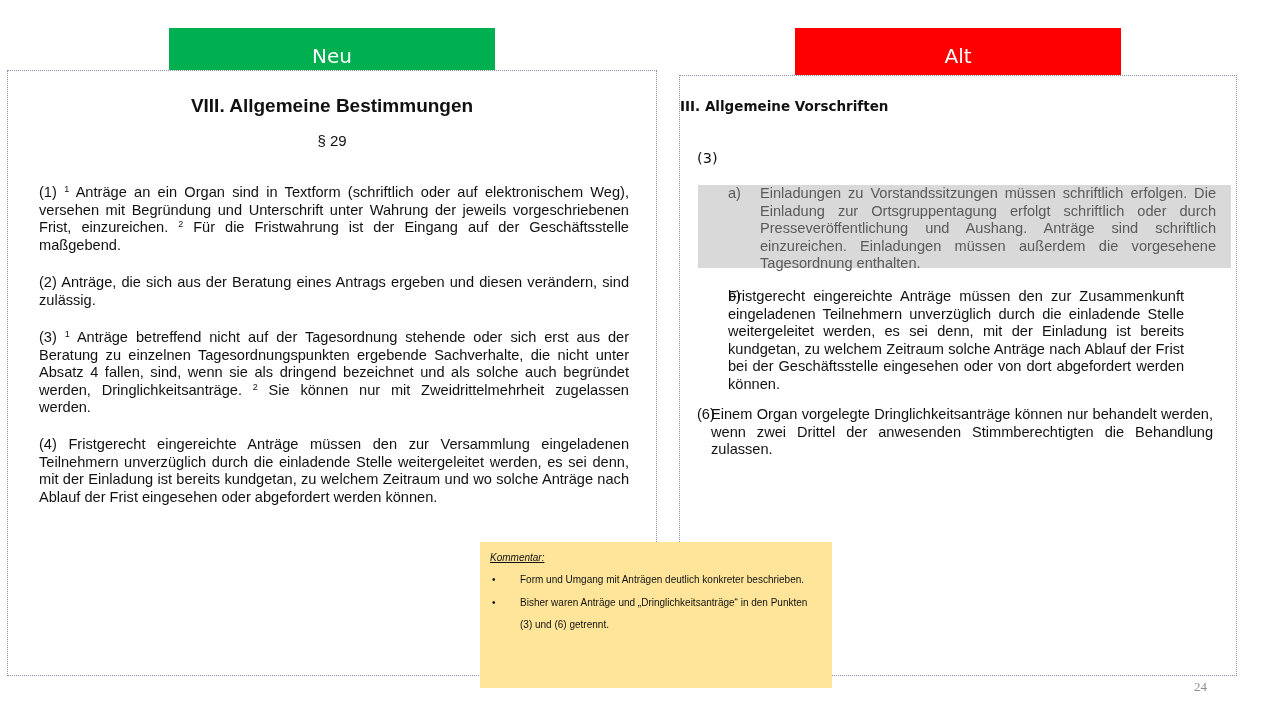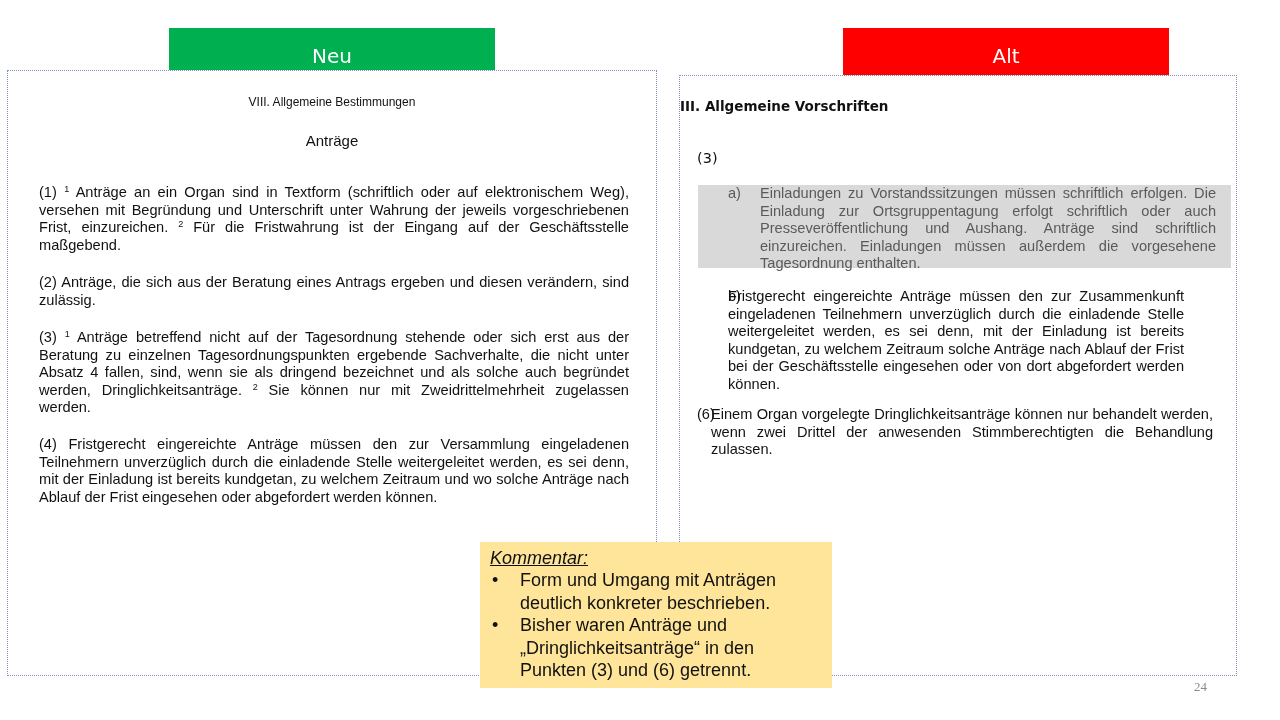--- a/index.html
+++ b/index.html
@@ -8,33 +8,33 @@
     background: #ffffff;
     font-family: "Liberation Sans", sans-serif;
     color: #111;
   }
   .label-bar {
     position: absolute; height: 55px; color: #ffffff;
     font-family: "DejaVu Sans", sans-serif; font-size: 20px;
     display: flex; align-items: center; justify-content: center;
   }
   #neu-bar { left: 169px; top: 28px; width: 326px; background: #00b050; }
-  #alt-bar { left: 795px; top: 28px; width: 326px; background: #ff0000; margin-left: 48px; }
+  #alt-bar { left: 795px; top: 28px; width: 326px; background: #ff0000; }
 
   .doc-box {
     position: absolute; box-sizing: border-box;
     border: 1px dotted #7f8fb5; background: #ffffff;
   }
   #new-box { left: 7px; top: 70px; width: 650px; height: 606px; }
   #old-box { left: 679px; top: 75px; width: 558px; height: 601px; }
 
   
   .new-heading {
     position: absolute; left: 0; width: 100%; top: 24px;
-    text-align: center; font-weight: normal; font-size: 12px;
+    text-align: center; font-weight: bold; font-size: 19px;
   }
   .new-para-num {
     position: absolute; left: 0; width: 100%; top: 61px;
     text-align: center; font-size: 15px; line-height: 18px;
   }
   .new-para {
     position: absolute; left: 31px; width: 590px;
     font-size: 14.6px; line-height: 17.6px; text-align: justify;
   }
   .new-para sup { font-size: 9px; vertical-align: 5px; line-height: 0; }
@@ -60,21 +60,21 @@
   #old-a .body { margin-left: 62px; width: 456px; }
   #old-b { left: 48px; top: 212px; width: 490px; }
   #old-b .body { width: 456px; }
   #old-6 { left: 17px; top: 330px; width: 532px; }
   #old-6 .body { margin-left: 14px; width: 502px; }
 
   
   #comment-box {
     position: absolute; left: 480px; top: 542px; width: 352px; height: 146px;
     background: #ffe599; box-sizing: border-box; padding: 5px 10px;
-    font-family: "Liberation Sans", sans-serif; font-size: 18px; line-height: 22.4px;
+    font-family: "Liberation Sans", sans-serif; font-size: 10px; line-height: 22.4px;
     color: #111;
   }
   #comment-title { font-style: italic; text-decoration: underline; }
   .c-item { position: relative; padding-left: 30px; }
   .c-item .bullet { position: absolute; left: 2px; top: 0; }
 
   #page-number {
     position: absolute; left: 1166px; top: 679px; font-size: 13px; color: #8c8c8c;
     font-family: Liberation Serif, serif;
     margin-left: 28px;
@@ -86,21 +86,21 @@
 <div id="neu-bar" class="label-bar">
   <span>Neu</span>
 </div>
 <div id="alt-bar" class="label-bar">
   <span>Alt</span>
 </div>
 
 <div id="new-box" class="doc-box">
   <div class="new-heading">VIII. Allgemeine Bestimmungen</div>
   <div class="new-para-num">
-    <div>Anträge</div>
+    <div>§ 29</div>
   </div>
 
   <div class="new-para" style="top:113px;">
     <span>(1)</span>
     <sup>1</sup>
     <span>Anträge an ein Organ sind in Textform (schriftlich oder auf elektronischem Weg), versehen mit Begründung und Unterschrift unter Wahrung der jeweils vorgeschriebenen Frist, einzureichen.</span>
     <sup>2</sup>
     <span>Für die Fristwahrung ist der Eingang auf der Geschäftsstelle maßgebend.</span>
   </div>
 
@@ -122,21 +122,21 @@
     <span>Fristgerecht eingereichte Anträge müssen den zur Versammlung eingeladenen Teilnehmern unverzüglich durch die einladende Stelle weitergeleitet werden, es sei denn, mit der Einladung ist bereits kundgetan, zu welchem Zeitraum und wo solche Anträge nach Ablauf der Frist eingesehen oder abgefordert werden können.</span>
   </div>
 </div>
 
 <div id="old-box" class="doc-box">
   <div class="old-heading">III. Allgemeine Vorschriften</div>
   <div class="old-num3">(3)</div>
 
   <div id="old-a" class="old-item">
     <span class="marker">a)</span>
-    <div class="body">Einladungen zu Vorstandssitzungen müssen schriftlich erfolgen. Die Einladung zur Ortsgruppentagung erfolgt schriftlich oder auch Presseveröffentlichung und Aushang. Anträge sind schriftlich einzureichen. Einladungen müssen außerdem die vorgesehene Tagesordnung enthalten.</div>
+    <div class="body">Einladungen zu Vorstandssitzungen müssen schriftlich erfolgen. Die Einladung zur Ortsgruppentagung erfolgt schriftlich oder durch Presseveröffentlichung und Aushang. Anträge sind schriftlich einzureichen. Einladungen müssen außerdem die vorgesehene Tagesordnung enthalten.</div>
   </div>
 
   <div id="old-b" class="old-item">
     <span class="marker">b)</span>
     <div class="body">Fristgerecht eingereichte Anträge müssen den zur Zusammenkunft eingeladenen Teilnehmern unverzüglich durch die einladende Stelle weitergeleitet werden, es sei denn, mit der Einladung ist bereits kundgetan, zu welchem Zeitraum solche Anträge nach Ablauf der Frist bei der Geschäftsstelle eingesehen oder von dort abgefordert werden können.</div>
   </div>
 
   <div id="old-6" class="old-item">
     <span class="marker">(6)</span>
     <div class="body">Einem Organ vorgelegte Dringlichkeitsanträge können nur behandelt werden, wenn zwei Drittel der anwesenden Stimmberechtigten die Behandlung zulassen.</div>

